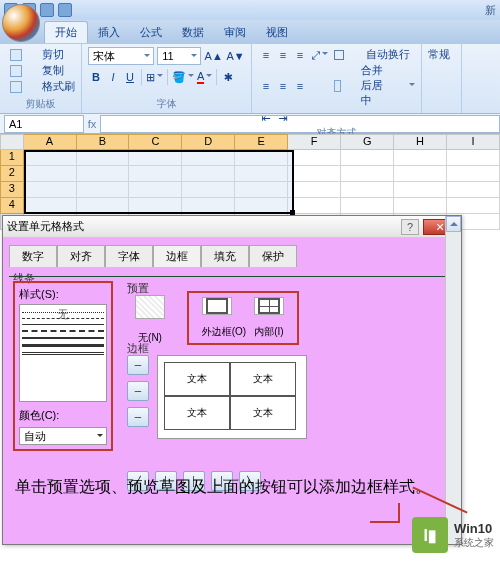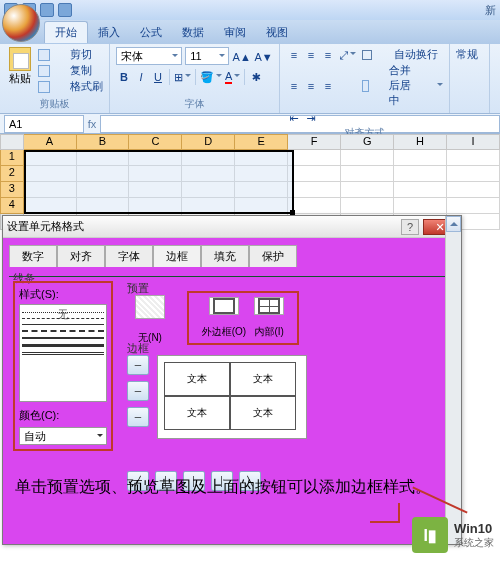--- a/index.html
+++ b/index.html
@@ -19,21 +19,21 @@
 
 .ribbon{height:70px;background:linear-gradient(180deg,#eaf2fb,#d6e5f7);border-bottom:1px solid #9db8d9;display:flex}
 .group{border-right:1px solid #b8cde6;padding:3px 6px 2px;display:flex;flex-direction:column;position:relative}
 .group-label{text-align:center;color:#5b7da8;font-size:10px;margin-top:auto}
 .paste-big{display:flex;flex-direction:column;align-items:center;width:28px}
 .paste-icon{width:22px;height:24px;background:#f7d774;border:1px solid #c9a339;position:relative}
 .paste-icon::after{content:"";position:absolute;bottom:1px;left:3px;width:14px;height:14px;background:#fff;border:1px solid #bbb}
 .side-col{display:flex;flex-direction:column;gap:1px;margin-left:4px}
 .side-item{display:flex;align-items:center;gap:20px;color:#15428b}
 .mini-icn{width:12px;height:12px;border:1px solid #7ba7d9;background:#dce9f9}
-.font-row{display:flex;align-items:flex-end;gap:3px;margin-bottom:4px}
+.font-row{display:flex;align-items:center;gap:3px;margin-bottom:4px}
 .font-sel{height:18px;border:1px solid #9db8d9;background:#fff;padding:0 14px 0 4px;position:relative;display:flex;align-items:center}
 .font-sel::after{content:"";position:absolute;right:3px;top:6px;border:3px solid transparent;border-top-color:#5b7da8}
 .btn-row{display:flex;align-items:center;gap:1px}
 .rbtn{min-width:16px;height:16px;border:1px solid transparent;display:flex;align-items:center;justify-content:center;color:#15428b}
 .sep{width:1px;height:16px;background:#b8cde6;margin:0 2px}
 .dd::after{content:"";display:inline-block;margin-left:2px;border:3px solid transparent;border-top-color:#5b7da8;vertical-align:middle}
 .align-grid{display:grid;grid-template-columns:repeat(3,16px);gap:1px}
 .stk{display:flex;flex-direction:column;gap:1px;margin-left:6px}
 .chk{width:10px;height:10px;border:1px solid #5b7da8;display:inline-block;margin-right:2px;vertical-align:middle}
 
@@ -50,21 +50,21 @@
 .colh{width:54px;border:1px solid #c6c6c6;border-left:none;background:#e8ecef;text-align:center}
 .colh.sel{background:#f9d38c;border-color:#d2a24c}
 .row{display:flex;height:16px}
 .rowh{width:24px;border:1px solid #c6c6c6;border-top:none;background:#e8ecef;text-align:center}
 .rowh.sel{background:#f9d38c;border-color:#d2a24c}
 .cell{width:54px;border:1px solid #d4d4d4;border-top:none;border-left:none}
 .selrange{position:absolute;left:24px;top:16px;width:270px;height:64px;border:2px solid #000;background:rgba(198,217,241,.35);pointer-events:none}
 .selrange::after{content:"";position:absolute;right:-3px;bottom:-3px;width:5px;height:5px;background:#000}
 
 
-.dialog{position:absolute;left:2px;top:215px;width:460px;height:330px;background:#d946ef;border:1px solid #7a7a7a;box-shadow:1px 1px 4px rgba(0,0,0,.25)}
+.dialog{position:absolute;left:2px;top:215px;width:460px;height:330px;background:#f0abfc;border:1px solid #7a7a7a;box-shadow:1px 1px 4px rgba(0,0,0,.25)}
 .dlg-title{height:22px;background:linear-gradient(180deg,#fdfdfd,#e3e3e3);border-bottom:1px solid #ccc;display:flex;align-items:center;padding:0 4px}
 .dlg-ctrls{margin-left:auto;display:flex;gap:4px}
 .dlg-help{width:18px;height:16px;border:1px solid #aaa;background:#e8e8e8;text-align:center;line-height:14px;color:#555}
 .dlg-close{width:34px;height:16px;background:linear-gradient(180deg,#f08274,#c0392b);border:1px solid #8c2a1f;color:#fff;text-align:center;line-height:14px}
 .dlg-tabs{display:flex;padding:6px 6px 0;gap:0}
 .dtab{padding:3px 12px;border:1px solid #aaa;background:#ededed;border-bottom:none;position:relative;top:1px}
 .dtab.active{background:#f2f2f2;z-index:2}
 .dlg-body{border-top:1px solid #14532d;margin:10px 6px;padding:8px;height:260px;position:relative}
 
 .redbox1{position:absolute;left:4px;top:4px;width:100px;height:170px;border:2px solid #c0392b;padding:4px}
@@ -77,21 +77,21 @@
 .ls.thick{border-top:2px solid #333}
 .ls.dbl{border-top:3px double #333}
 .color-sel{margin-top:4px;height:18px;border:1px solid #999;background:#fff;display:flex;align-items:center;padding:0 4px;position:relative}
 .color-sel::after{content:"";position:absolute;right:3px;top:6px;border:3px solid transparent;border-top-color:#333}
 
 .sect-lbl{position:absolute;font-size:11px;color:#333}
 .lbl-preset{left:118px;top:4px}
 .lbl-border{left:118px;top:64px}
 
 .redbox2{position:absolute;left:178px;top:14px;width:112px;height:54px;border:2px solid #c0392b;display:flex;gap:8px;padding:4px;justify-content:center}
-.preset-btn{display:flex;flex-direction:column;align-items:center;gap:10px}
+.preset-btn{display:flex;flex-direction:column;gap:10px}
 .preset-none{position:absolute;left:126px;top:18px;display:flex;flex-direction:column;align-items:center;gap:12px}
 .picn{width:30px;height:24px;border:1px solid #aaa;background:#fff;display:flex;align-items:center;justify-content:center}
 .picn-none{background:repeating-linear-gradient(45deg,#eee,#eee 2px,#fff 2px,#fff 4px)}
 .picn-box{border:2px solid #555;width:22px;height:16px}
 .picn-grid{width:22px;height:16px;border:2px solid #555;position:relative}
 .picn-grid::before{content:"";position:absolute;left:50%;top:0;bottom:0;border-left:1px solid #555}
 .picn-grid::after{content:"";position:absolute;top:50%;left:0;right:0;border-top:1px solid #555}
 .plabel{font-size:10px}
 
 .border-area{position:absolute;left:118px;top:78px;width:200px;height:110px}
@@ -138,24 +138,20 @@
   <div class="tab">插入</div>
   <div class="tab">公式</div>
   <div class="tab">数据</div>
   <div class="tab">审阅</div>
   <div class="tab">视图</div>
 </div>
 
 <div class="ribbon">
   <div class="group">
     <div style="display:flex">
-      <div class="paste-big">
-        <div class="paste-icon"></div>
-        <span>粘贴</span>
-      </div>
       <div class="side-col">
         <div class="side-item">
             <span class="mini-icn"></span>
             <span>剪切</span>
           </div>
         <div class="side-item">
             <span class="mini-icn"></span>
             <span>复制</span>
           </div>
         <div class="side-item">

